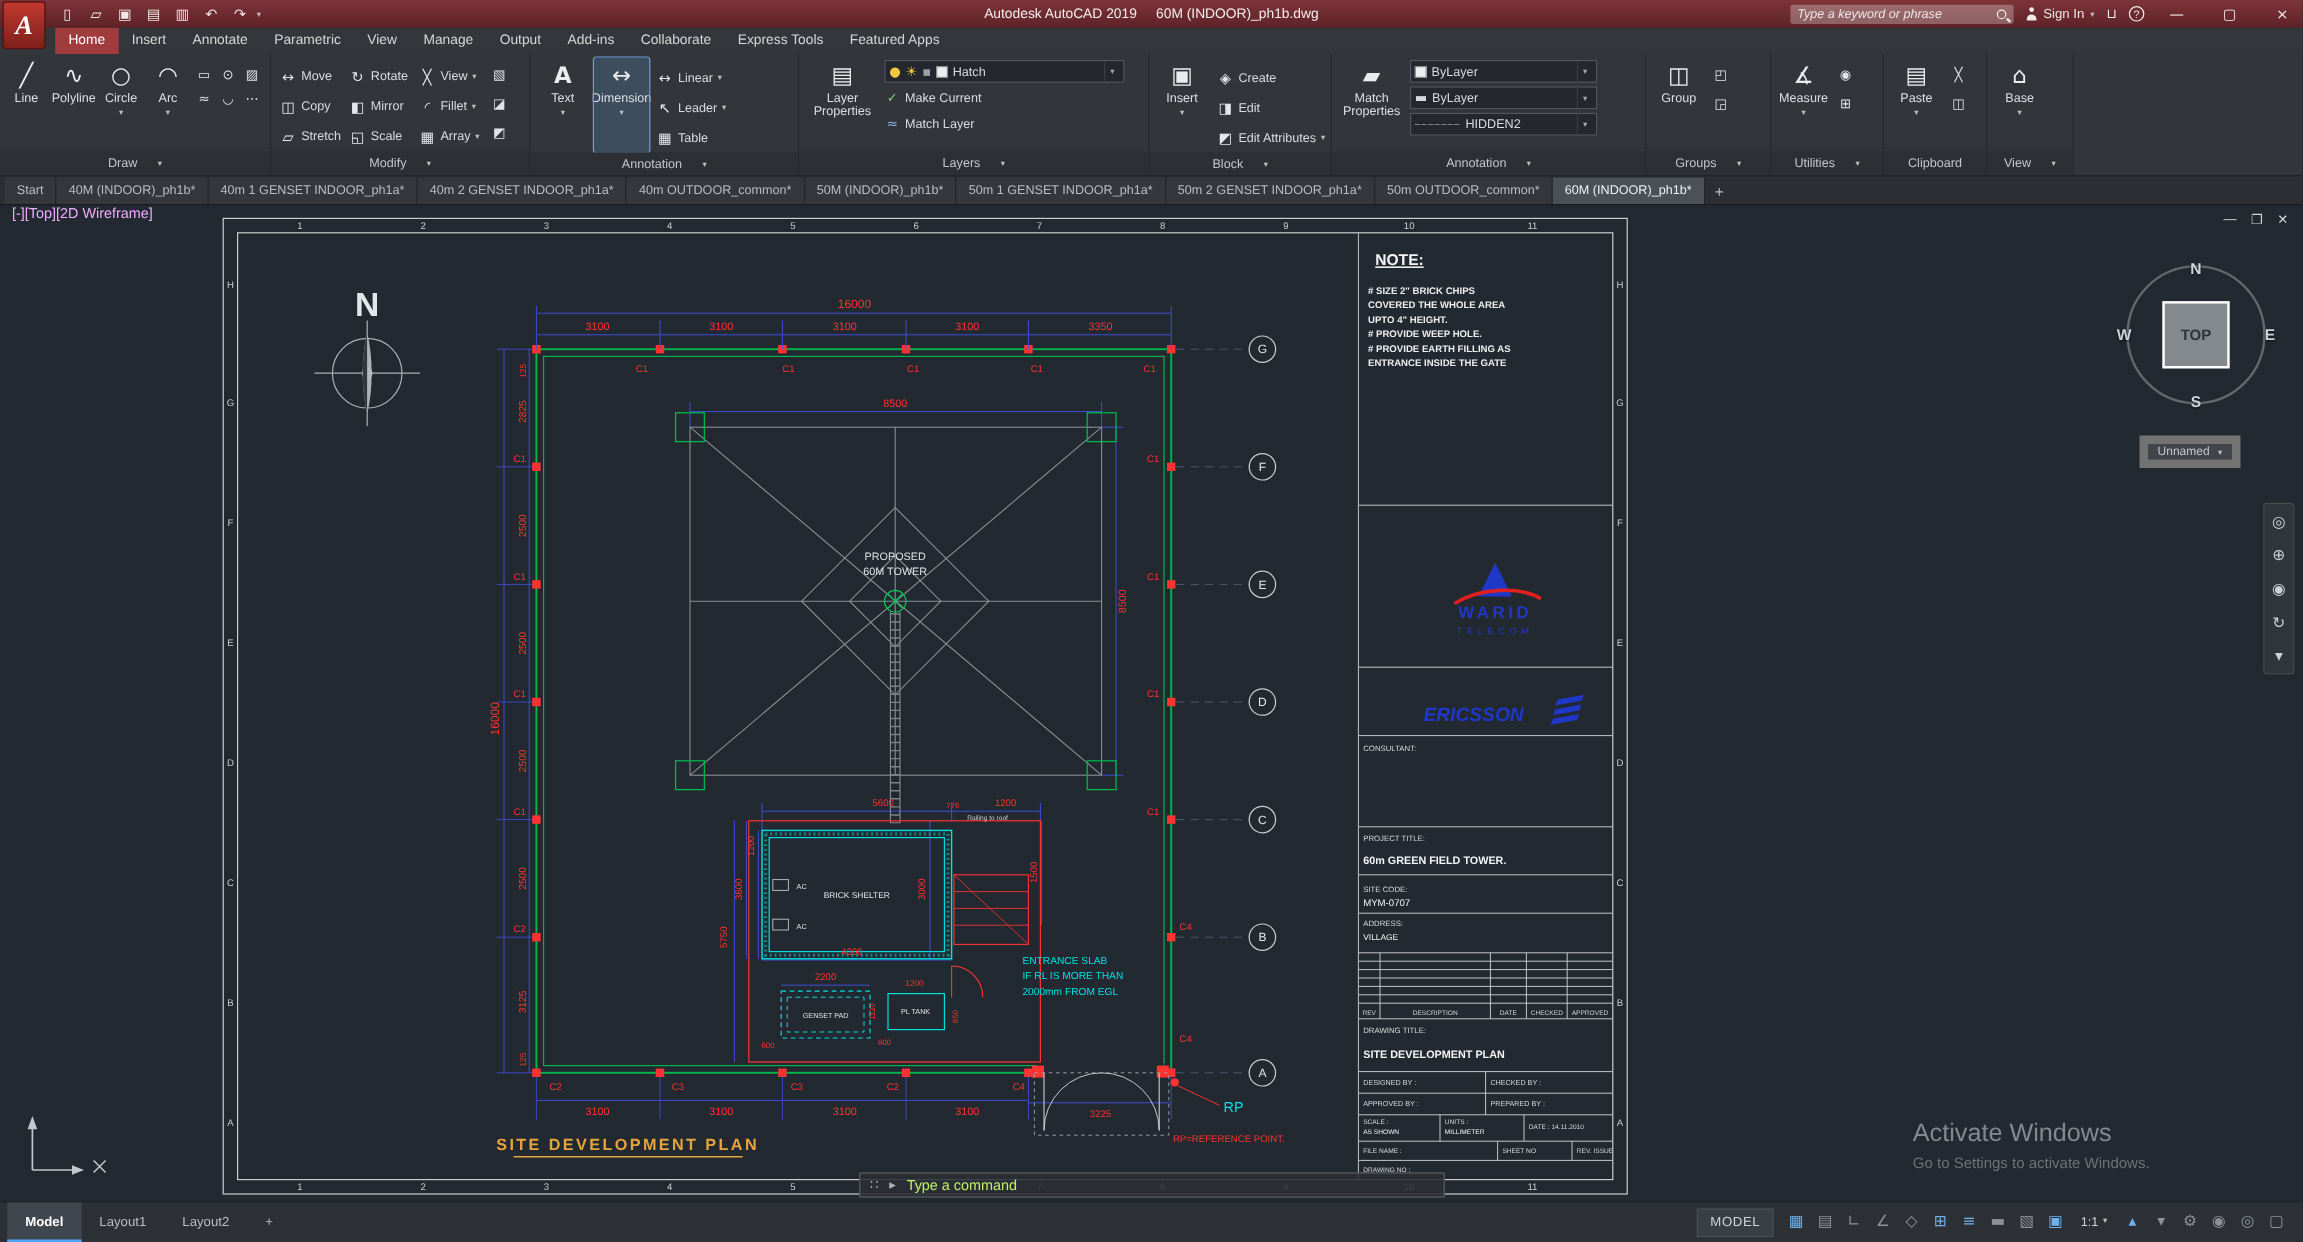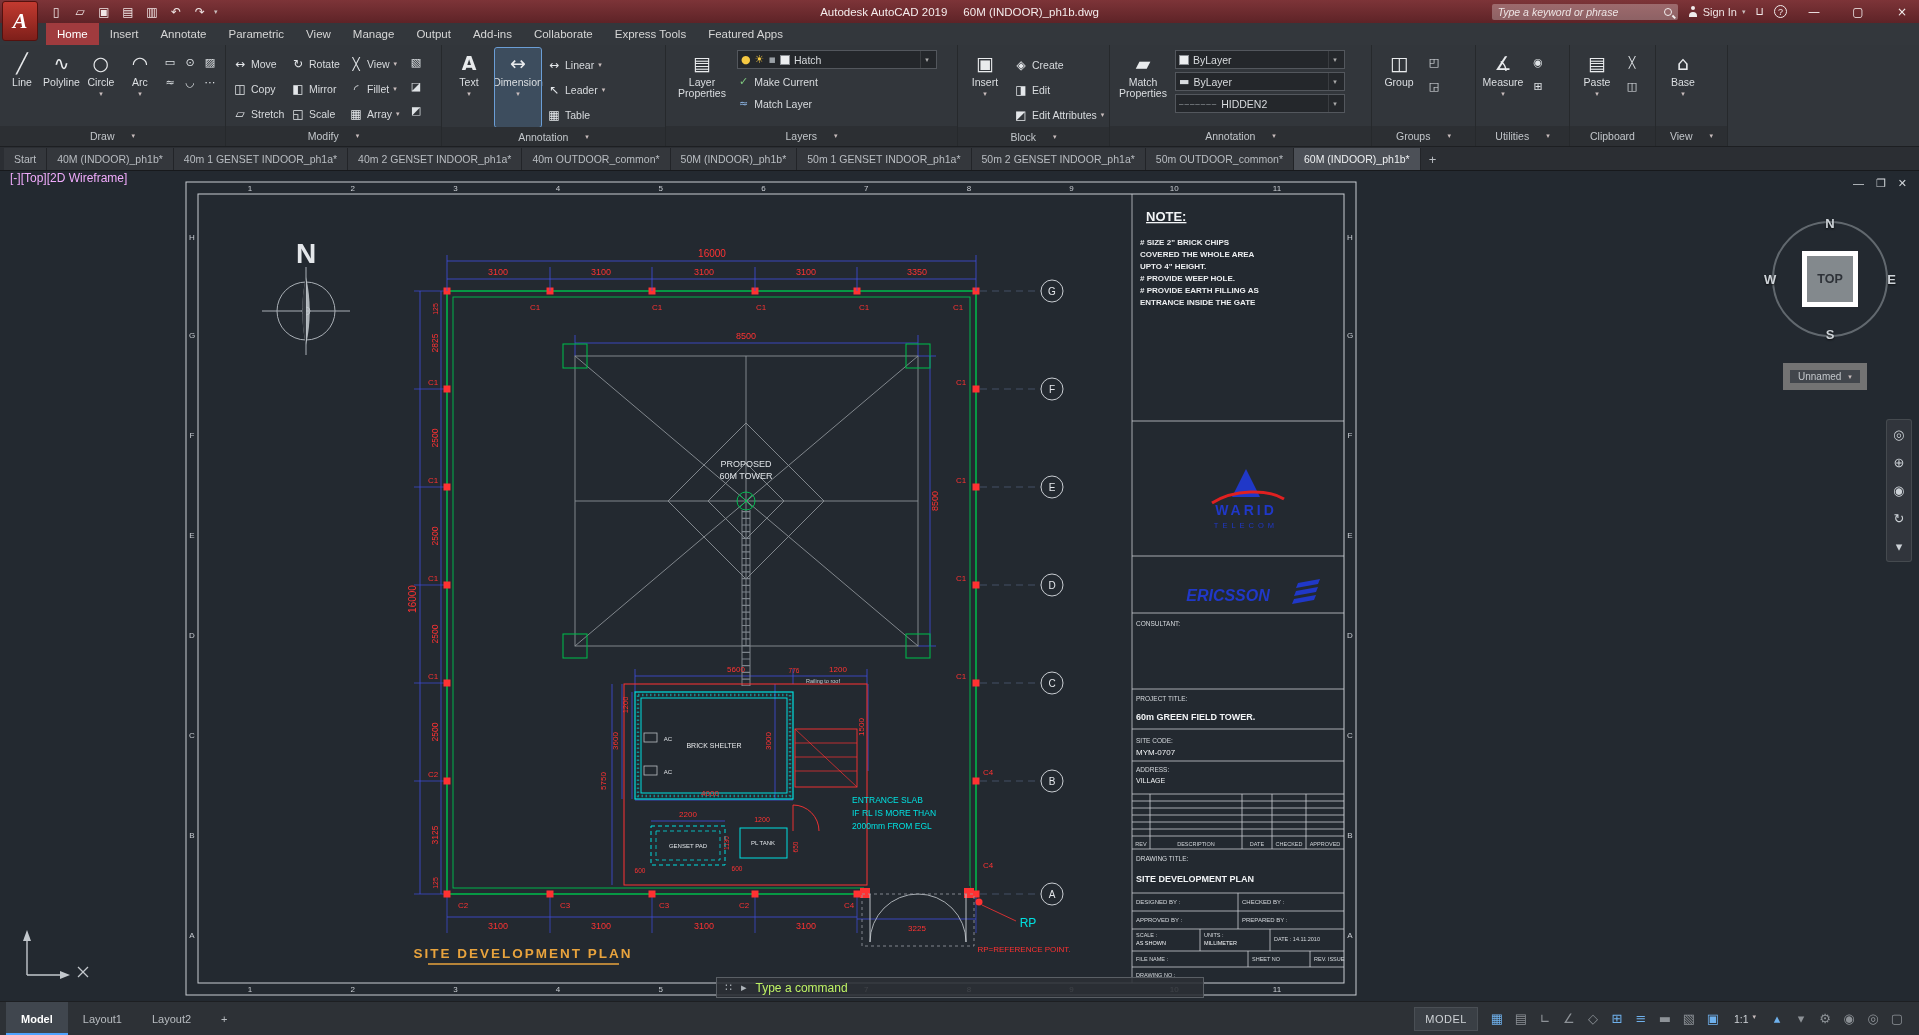--- a/index.html
+++ b/index.html
@@ -46,36 +46,36 @@
 .mini{width:18px;height:16px;display:flex;align-items:center;justify-content:center;font-size:11px;color:#dfe3e6}
 .minigrid{display:grid;grid-template-columns:repeat(3,20px);grid-auto-rows:20px;align-content:start;padding-top:6px}
 .anncol{display:flex;flex-direction:column;padding-top:4px}
 .anncol .tool-sm{height:25px}
 .layers-col{display:flex;flex-direction:column;gap:3px;padding-top:2px;width:200px}
 .combo{height:19px;background:#24272b;border:1px solid #53575d;display:flex;align-items:center;font-size:10.5px;color:#d8dbde;padding:0 3px;gap:4px}
 .combo .dd{margin-left:auto;width:13px;height:100%;display:flex;align-items:center;justify-content:center;border-left:1px solid #3a3d41;font-size:7px;color:#aaa}
 .swatch{width:10px;height:10px;background:#eceef0;border:1px solid #8b8f94;flex:none}
 .lrow{display:flex;align-items:center;gap:6px;font-size:10.5px;color:#d8dbde;padding-left:2px;height:19px}
 .lmini{font-size:11px}
-.propcol{display:flex;flex-direction:column;gap:3px;padding-top:2px;width:170px}
+.propcol{display:flex;flex-direction:column;gap:3px;padding-top:2px;width:156px}
 .lbl.two{width:54px}
 .ltype{letter-spacing:1px;color:#aab0b6;font-size:8px;white-space:nowrap}
 
 .filetabs{height:24px;background:#2b2e33;display:flex;align-items:flex-end;padding-left:4px;border-bottom:1px solid #17191c}
 .ftab{height:22px;display:flex;align-items:center;padding:0 10px;font-size:10.5px;color:#b9bdc2;background:#34373c;border-right:1px solid #222428;white-space:nowrap}
 .ftab.active{background:#4c5057;color:#eef0f2}
 .ftab-add{width:24px;height:22px;display:flex;align-items:center;justify-content:center;color:#b9bdc2;font-size:13px}
 
 .canvas{flex:1;position:relative;background:#232930;overflow:hidden}
 #dwg{position:absolute;left:0;top:0}
 .vplabel{position:absolute;left:10px;top:0;font-size:12px;color:#f0abfc}
 .docbtns{position:absolute;right:12px;top:6px;display:flex;gap:12px;color:#d2d6da;font-size:11px;font-family:"DejaVu Sans",sans-serif}
 .viewcube{position:absolute;left:1757px;top:34px;width:146px;height:190px}
 .vc-ring{position:absolute;left:15px;top:16px;width:116px;height:116px;border:2px solid rgba(150,156,162,.55);border-radius:50%}
-.vc-top{position:absolute;left:50%;top:50%;transform:translate(-50%,-50%);width:56px;height:56px;background:rgba(140,145,150,.92);border:5px solid #ffffff;color:#2e3238;font-weight:bold;font-size:12.5px;display:flex;align-items:center;justify-content:center}
+.vc-top{position:absolute;left:50%;top:50%;transform:translate(-50%,-50%);width:56px;height:56px;background:rgba(140,145,150,.92);border:2px solid #ffffff;color:#2e3238;font-weight:bold;font-size:12.5px;display:flex;align-items:center;justify-content:center}
 .vc-l{position:absolute;color:#ced3d8;font-weight:bold;font-size:13px;text-shadow:0 1px 2px rgba(0,0,0,.7)}
 .vc-n{left:50%;top:-7px;transform:translateX(-50%)}
 .vc-s{left:50%;bottom:-7px;transform:translateX(-50%)}
 .vc-w{left:-10px;top:50%;transform:translateY(-50%)}
 .vc-e{right:-10px;top:50%;transform:translateY(-50%)}
 .vc-chip{position:absolute;left:26px;top:158px;background:#42464c;border:7px solid #737373;color:#c3c7cb;font-size:10px;padding:1px 8px;display:flex;gap:7px;align-items:center;white-space:nowrap}
 .navbar{position:absolute;left:1886px;top:248px;width:26px;background:rgba(58,62,68,.6);border:1px solid rgba(90,95,100,.5);border-radius:3px;display:flex;flex-direction:column;align-items:center;padding:7px 0;gap:13px;color:#ccd1d6;font-size:13px;font-family:"DejaVu Sans",sans-serif}
 .cmdline{position:absolute;left:716px;top:806px;width:488px;height:21px;background:rgba(43,47,52,.88);border:1px solid #5a5f65;display:flex;align-items:center;gap:9px;padding:0 8px;font-size:12px;color:#9ba1a7}
 .cmd-text{color:#bef264}
 .cmdico{font-family:"DejaVu Sans",sans-serif;font-size:11px;color:#aeb4ba}
@@ -837,20 +837,24 @@
       <span>↻</span>
       <span>▾</span>
     </div>
 
     <div class="cmdline">
       <span class="cmdico">∷</span>
       <span class="cmdico">▸</span>
       <span class="cmd-text">Type a command</span>
     </div>
 
+    <div class="activate">
+      <div class="l1">Activate Windows</div>
+      <div class="l2">Go to Settings to activate Windows.</div>
+    </div>
   </div>
 
   <div class="bottombar">
     <div class="layouttabs" id="layouttabs">
         <div class="ltab active">Model</div>
         <div class="ltab">Layout1</div>
         <div class="ltab">Layout2</div>
         <div class="ltab">+</div>
       </div>
     <div class="statusbar">

